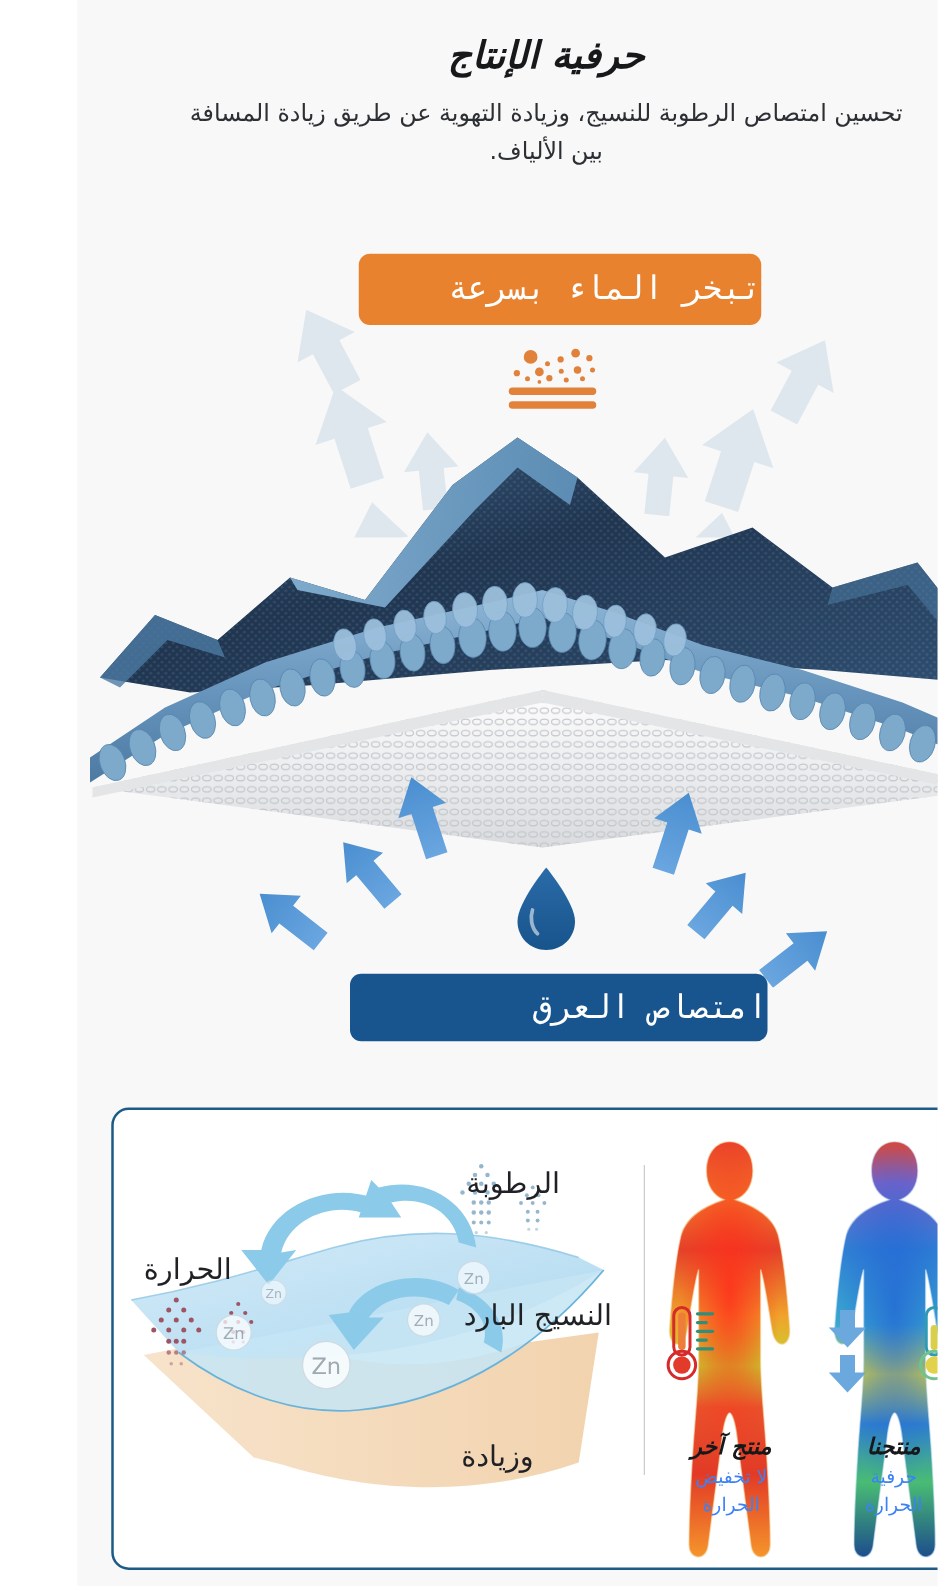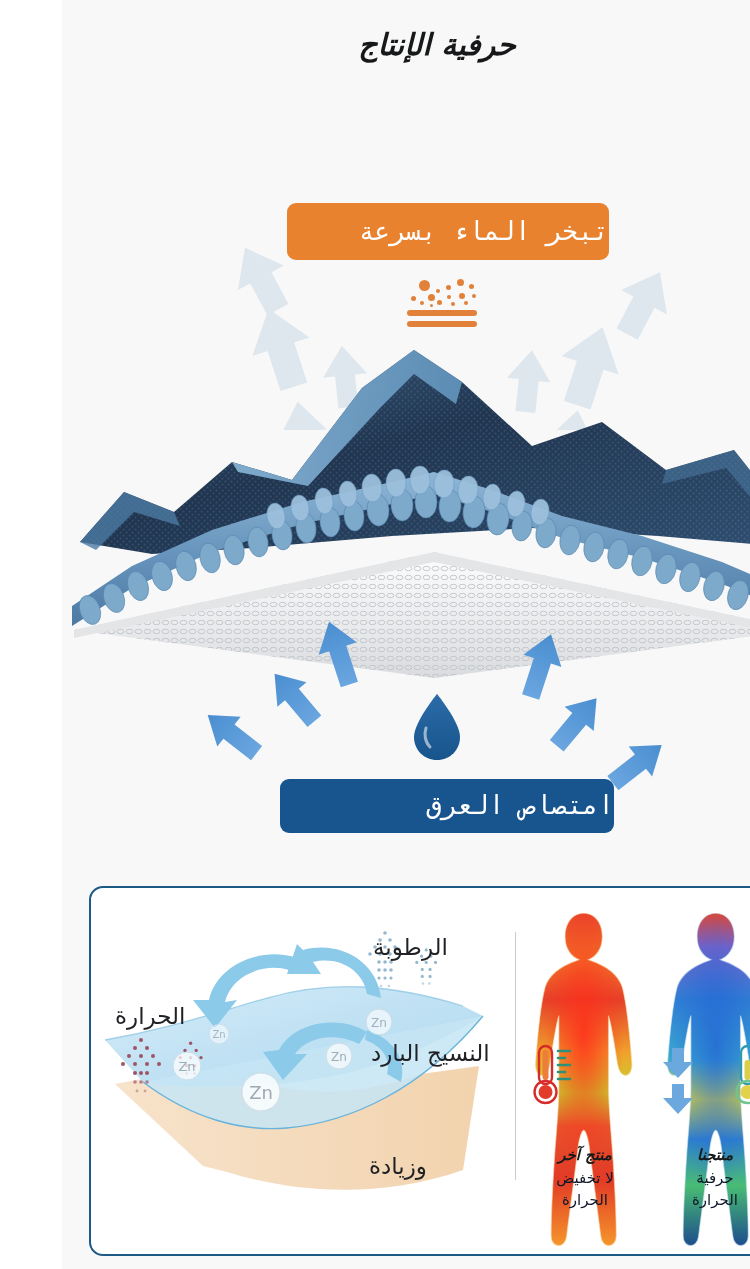--- a/index.html
+++ b/index.html
@@ -97,36 +97,37 @@
 
   
   .thermal { position: absolute; left: 424px; top: 0px; width: 271px; height: 368px; }
   .thermal svg { display: block; }
   .tcol {
     position: absolute; width: 124px; text-align: center;
   }
   .tcol.left-col  { left: 8px;   top: 258px; }
   .tcol.right-col { left: 138px; top: 258px; text-align: center; }
   .tcol .t-title {
-    font-size: 15px; font-weight: 700; color: #17181a; font-style: italic;
+    font-size: 18px; font-weight: 700; color: #17181a; font-style: italic;
     line-height: 1.3; white-space: nowrap;
   }
   .tcol .t-sub {
-    font-size: 15px; font-weight: 400; color: #0f172a; line-height: 1.35; margin-top: 2px;
+    font-size: 15px; font-weight: 400; color: #3b82f6; line-height: 1.35; margin-top: 2px;
   }
 </style>
 </head>
 <body>
 
 <div class="page">
 
   <div class="section-top">
 
     <div class="hdr">
       <div class="hdr-title">حرفية الإنتاج</div>
+      <div class="hdr-sub">تحسين امتصاص الرطوبة للنسيج، وزيادة التهوية عن طريق زيادة المسافة بين الألياف.</div>
     </div>
 
     <div class="pale-arrows">
       <svg viewBox="0 0 750 200" width="750" height="200" xmlns="http://www.w3.org/2000/svg">
         <g fill="#dfe7ee">
 
           <g transform="translate(575,30) rotate(28)">
             <path d="M26 0 L52 34 L38 34 L38 70 L14 70 L14 34 L0 34 Z"></path>
           </g>
           <g transform="translate(512,88) rotate(18)">

